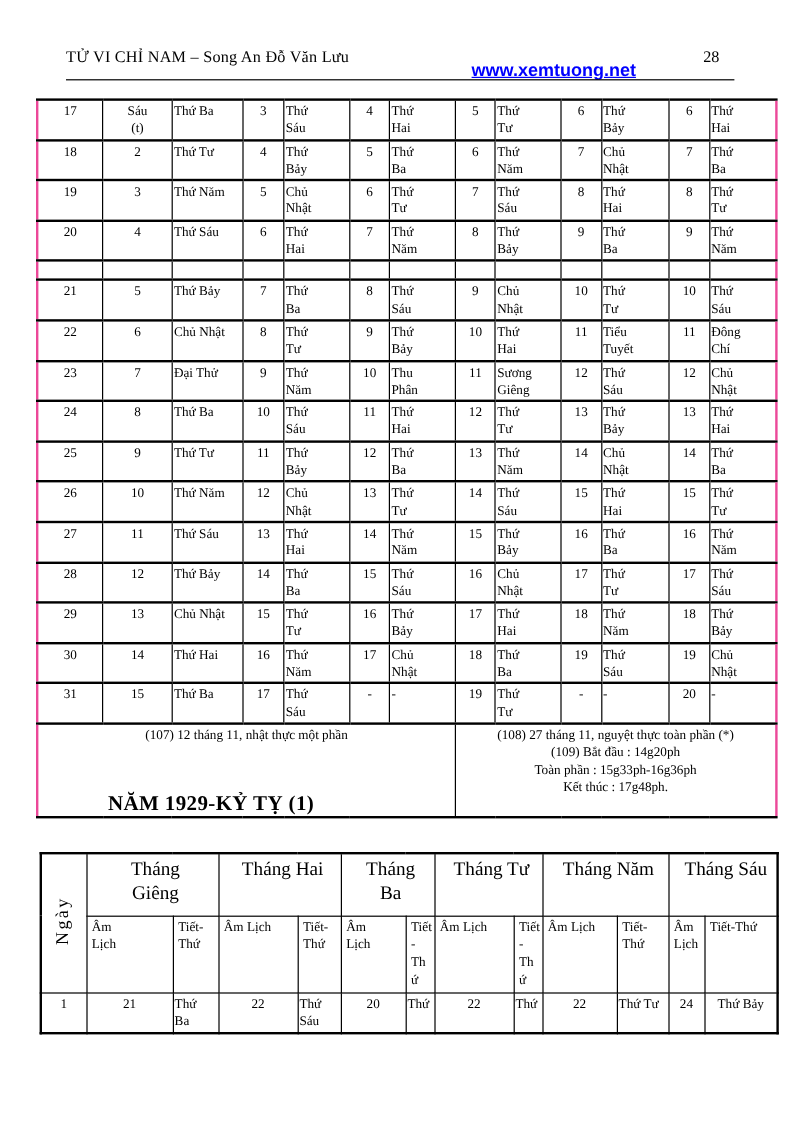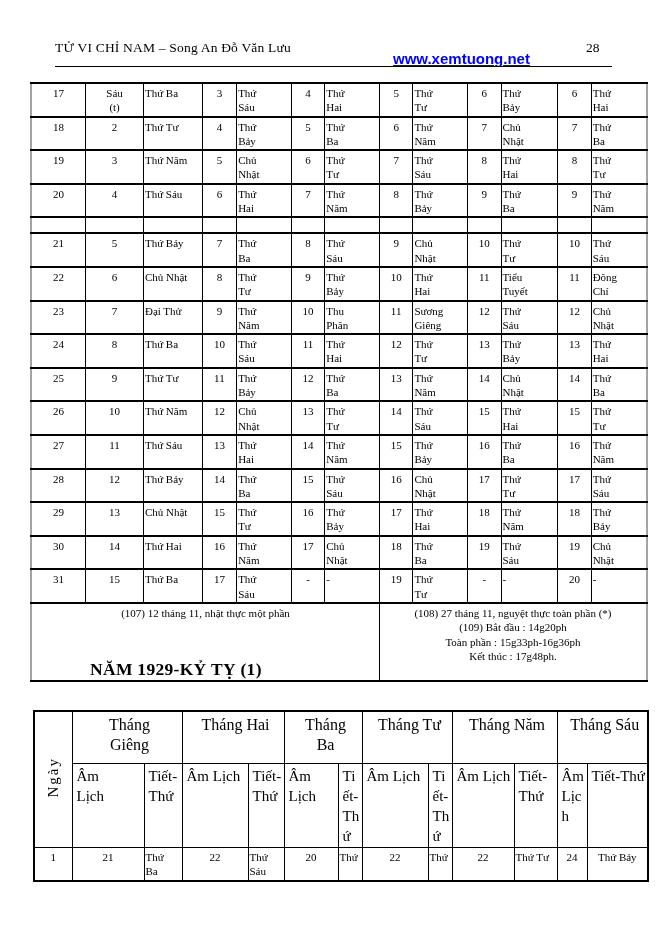--- a/index.html
+++ b/index.html
@@ -14,21 +14,21 @@
   .site-link  { position:absolute; left:393px; top:38px; font-size:15px; font-weight:bold;
                 font-family:"Liberation Sans","DejaVu Sans",sans-serif;
                 color:#0000ff; text-decoration:underline; cursor:pointer; white-space:nowrap;margin-top:12px; }
   .page-num   { position:absolute; left:586px; top:40px; font-size:13.5px; }
   .header-rule{ position:absolute; left:55px; top:66px; width:557px; height:1px; background:#000; }
 
   
   table.cal {
     position:absolute; left:30px; top:82px; width:618px;
     border-collapse:collapse; table-layout:fixed;
-    border:2px solid #a3a3a3;
+    border:2px solid #ec4899;
   }
   table.cal td {
     border:1px solid #000; border-top-width:2px; border-bottom-width:2px;
     vertical-align:top; padding:2px 1px 1px 1px;
     font-size:11px; line-height:1.3; overflow:hidden;
   }
   tr.cal-row  { height:30px; }
   tr.blank    { height:16px; }
   .c-day  { text-align:center; font-size:12px; }
   .c-num1 { text-align:center; font-size:11.5px; white-space:pre-line; }
@@ -52,21 +52,21 @@
   }
   table.yr th, table.yr td { border:1px solid #000; overflow:hidden; }
   table.yr thead tr.months-row { height:52px; }
   table.yr thead tr.sub-row    { height:64px; }
   table.yr tbody tr            { height:34px; }
   th.month-th { font-weight:normal; font-size:16px; text-align:center;
                 vertical-align:top; padding:3px 2px 0 7px; white-space:pre-line; line-height:1.25; }
   th.day-th   { vertical-align:middle; text-align:center; font-weight:normal; }
   .vert { display:inline-block; writing-mode:vertical-rl; transform:rotate(180deg);
           font-size:15px; letter-spacing:2px; }
-  td.sub-cell { font-size:15px; vertical-align:top; text-align:left;
+  td.sub-cell { font-size:11px; vertical-align:top; text-align:left;
                 padding:2px 1px 0 4px; white-space:pre-line; line-height:1.35;
                 overflow-wrap:anywhere; word-break:break-word; }
   table.yr tbody td { font-size:11px; vertical-align:top; padding:2px 1px 1px 1px; line-height:1.3; }
   .y-day    { text-align:center; font-size:12px; }
   .y-num    { text-align:center; font-size:11.5px; }
   .y-name   { text-align:left; padding-left:6px; white-space:pre-line; }
   .y-narrow { text-align:left; padding-left:3px; white-space:pre-line;
               overflow-wrap:anywhere; word-break:break-word; }
   .y-center { text-align:center; vertical-align:middle; }
 </style>

